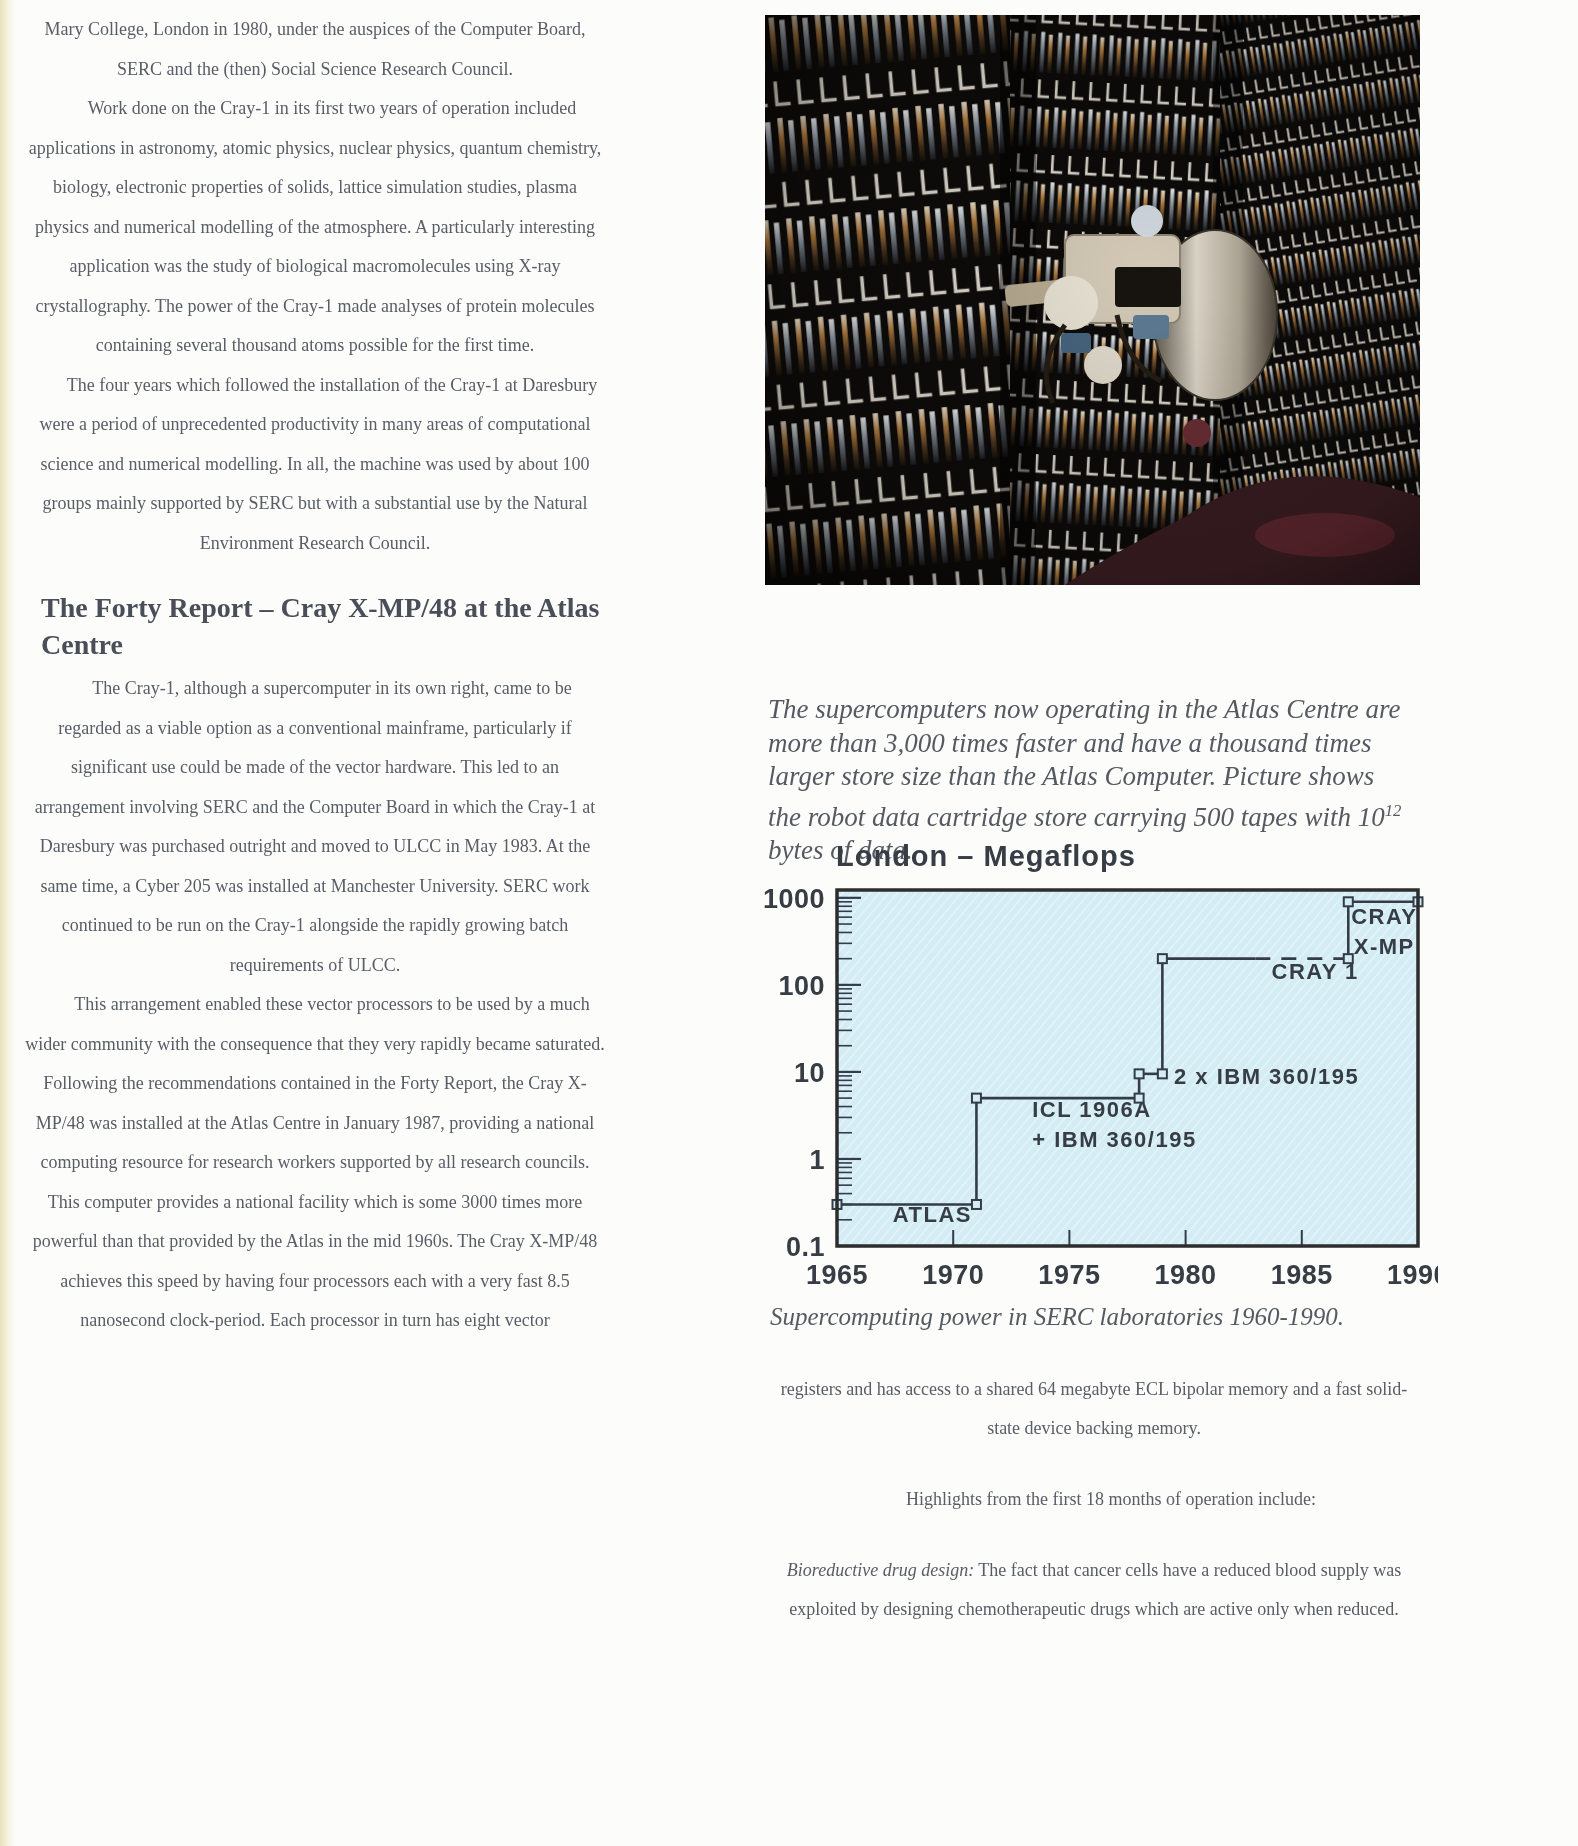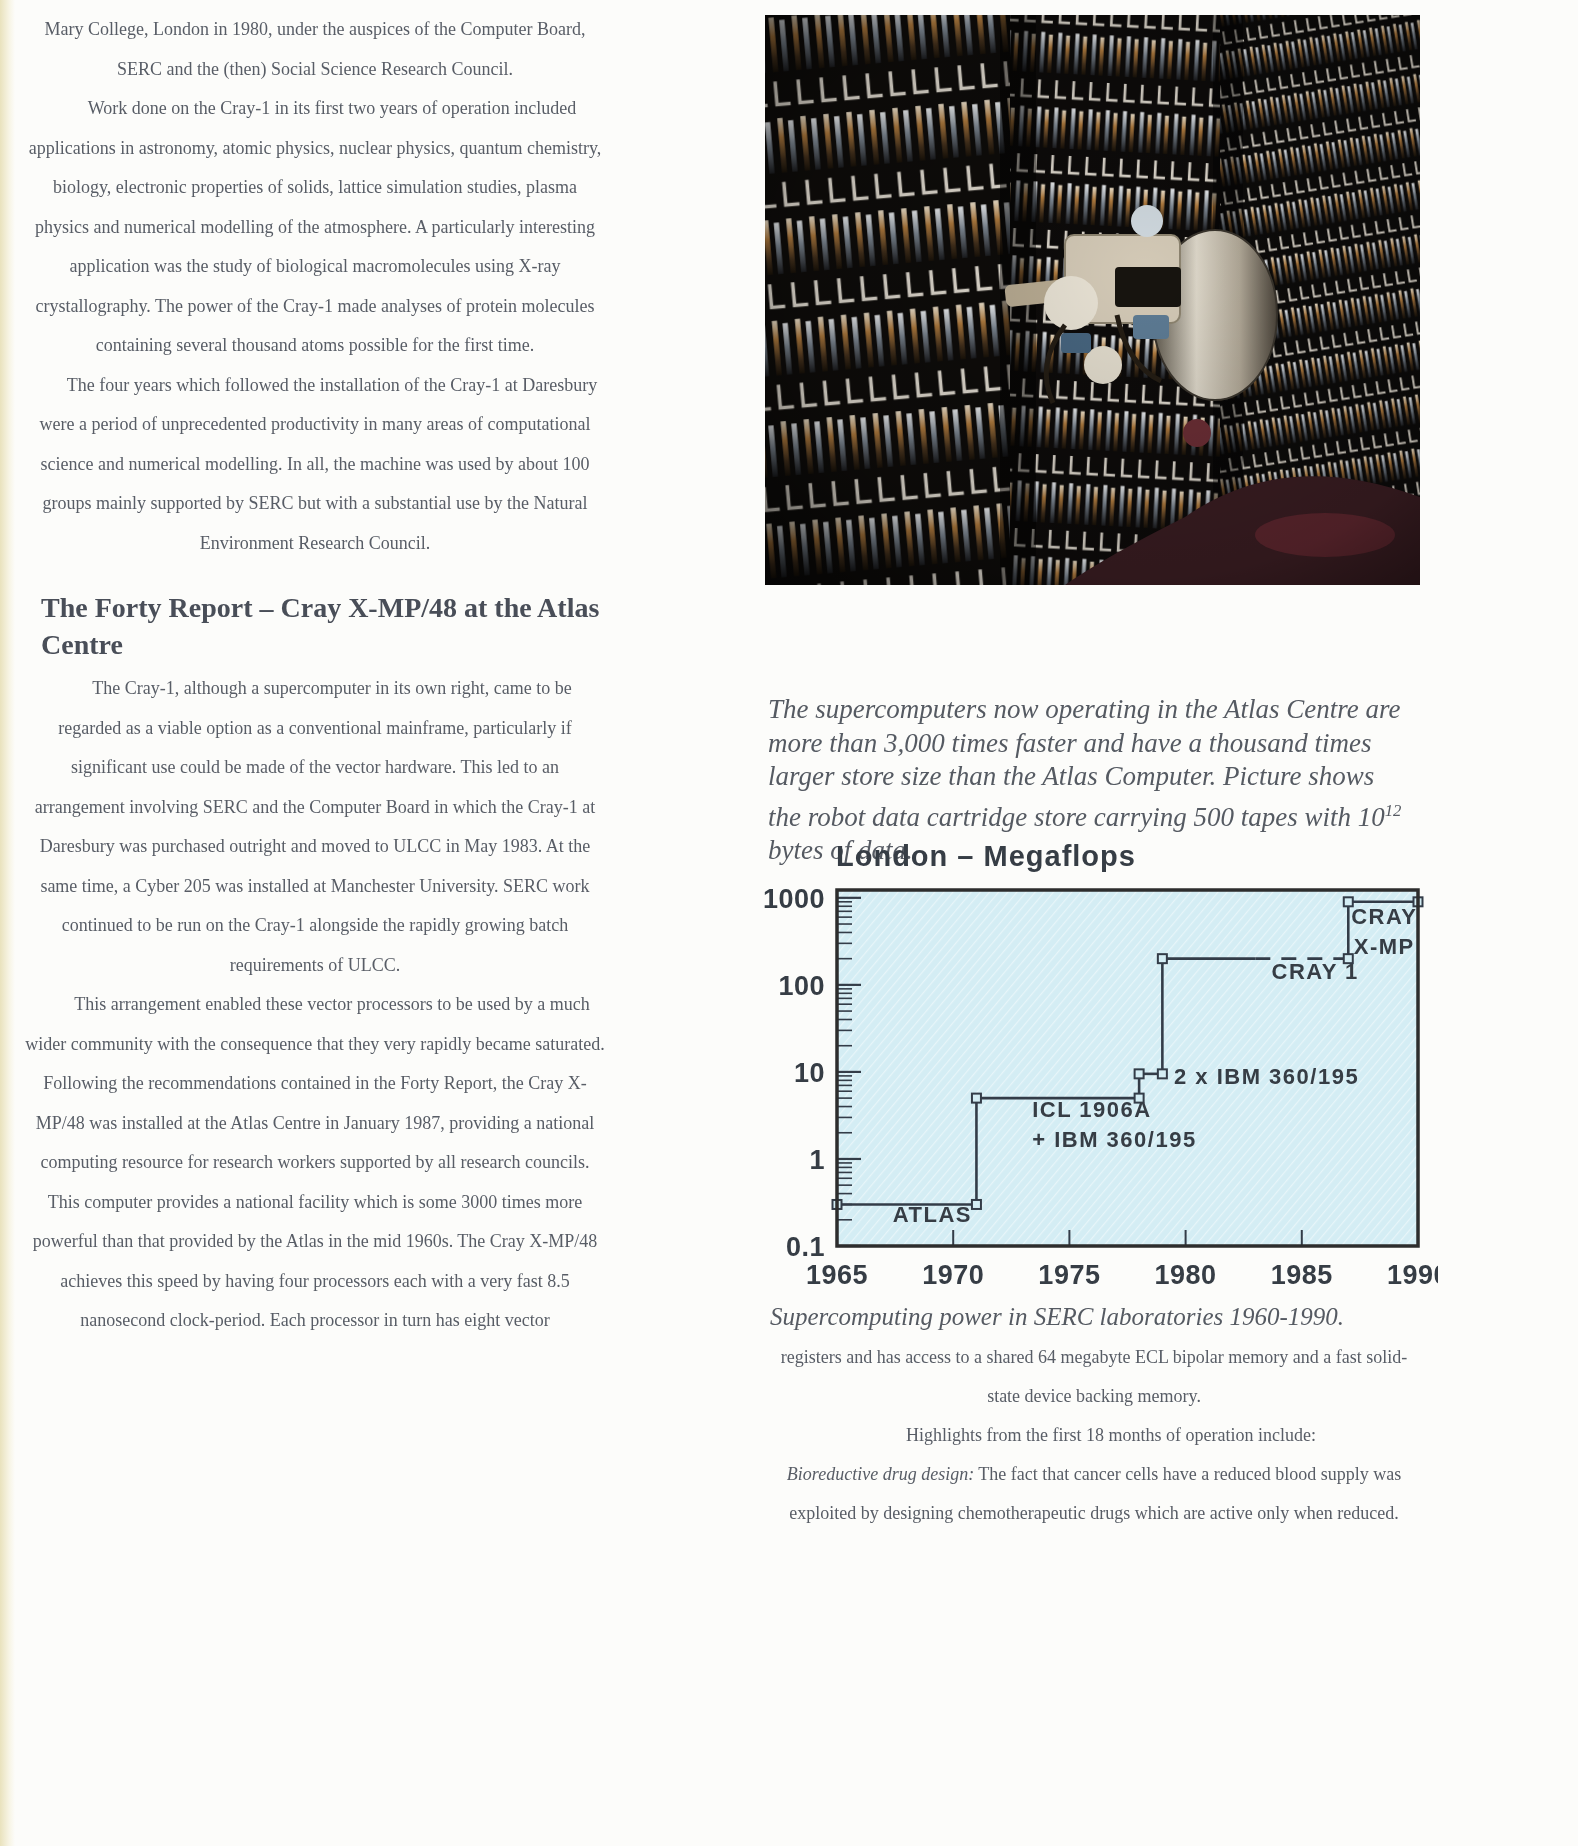--- a/index.html
+++ b/index.html
@@ -38,21 +38,21 @@
   #chart-wrap{position:absolute;left:758px;top:884px;width:680px;height:414px;}
   #chart-svg{width:680px;height:414px;display:block;}
   .ax{font:bold 27px "Liberation Sans",sans-serif;fill:var(--chart_text,#363d45);letter-spacing:0.5px;}
   .inner{font:bold 22px "Liberation Sans",sans-serif;fill:var(--chart_text,#363d45);letter-spacing:1.5px;}
   .chart-caption{
     position:absolute;left:770px;top:1300px;width:650px;margin:0;
     font-style:italic;font-size:25px;line-height:34px;
     color:var(--caption_text,#555a62);
   }
   .col-right-text{position:absolute;left:765px;top:1338px;width:658px;}
-  .col-right-text p.body{line-height:39px;}
+  .col-right-text p.body{line-height:39px;margin-top:32px;}
   .ital{font-style:italic;}
 </style>
 </head>
 <body>
 
 <div class="left-strip"></div>
 
 <div class="col-left">
   <p class="body">Mary College, London in 1980, under the auspices of the Computer Board, SERC and the (then) Social Science Research Council.</p>
   <p class="body indent">Work done on the Cray-1 in its first two years of operation included applications in astronomy, atomic physics, nuclear physics, quantum chemistry, biology, electronic properties of solids, lattice simulation studies, plasma physics and numerical modelling of the atmosphere. A particularly interesting application was the study of biological macromolecules using X-ray crystallography. The power of the Cray-1 made analyses of protein molecules containing several thousand atoms possible for the first time.</p>

